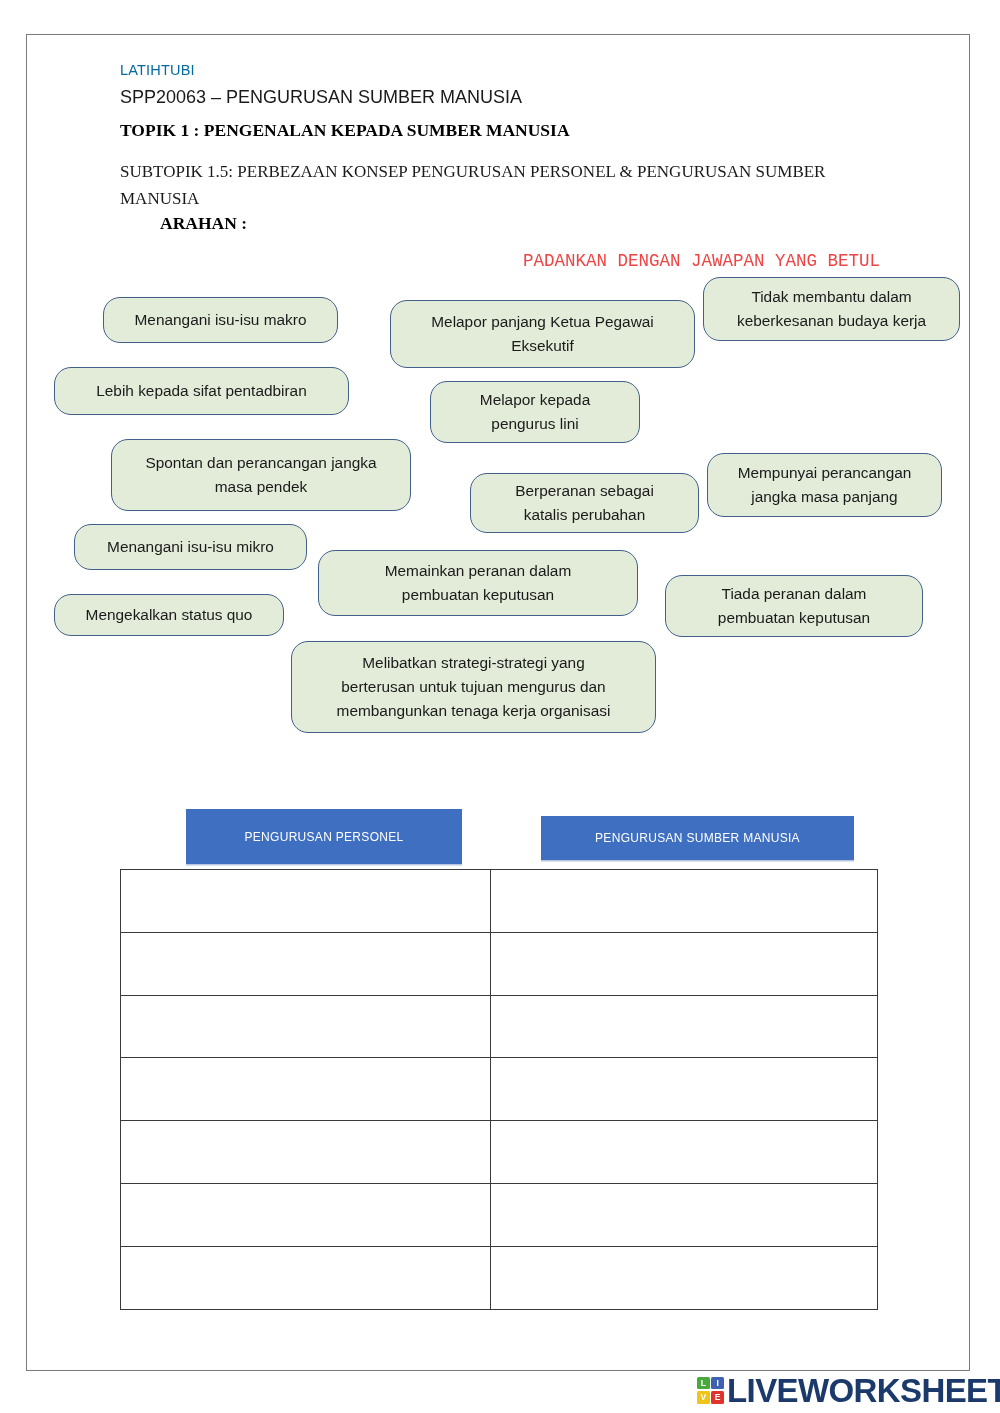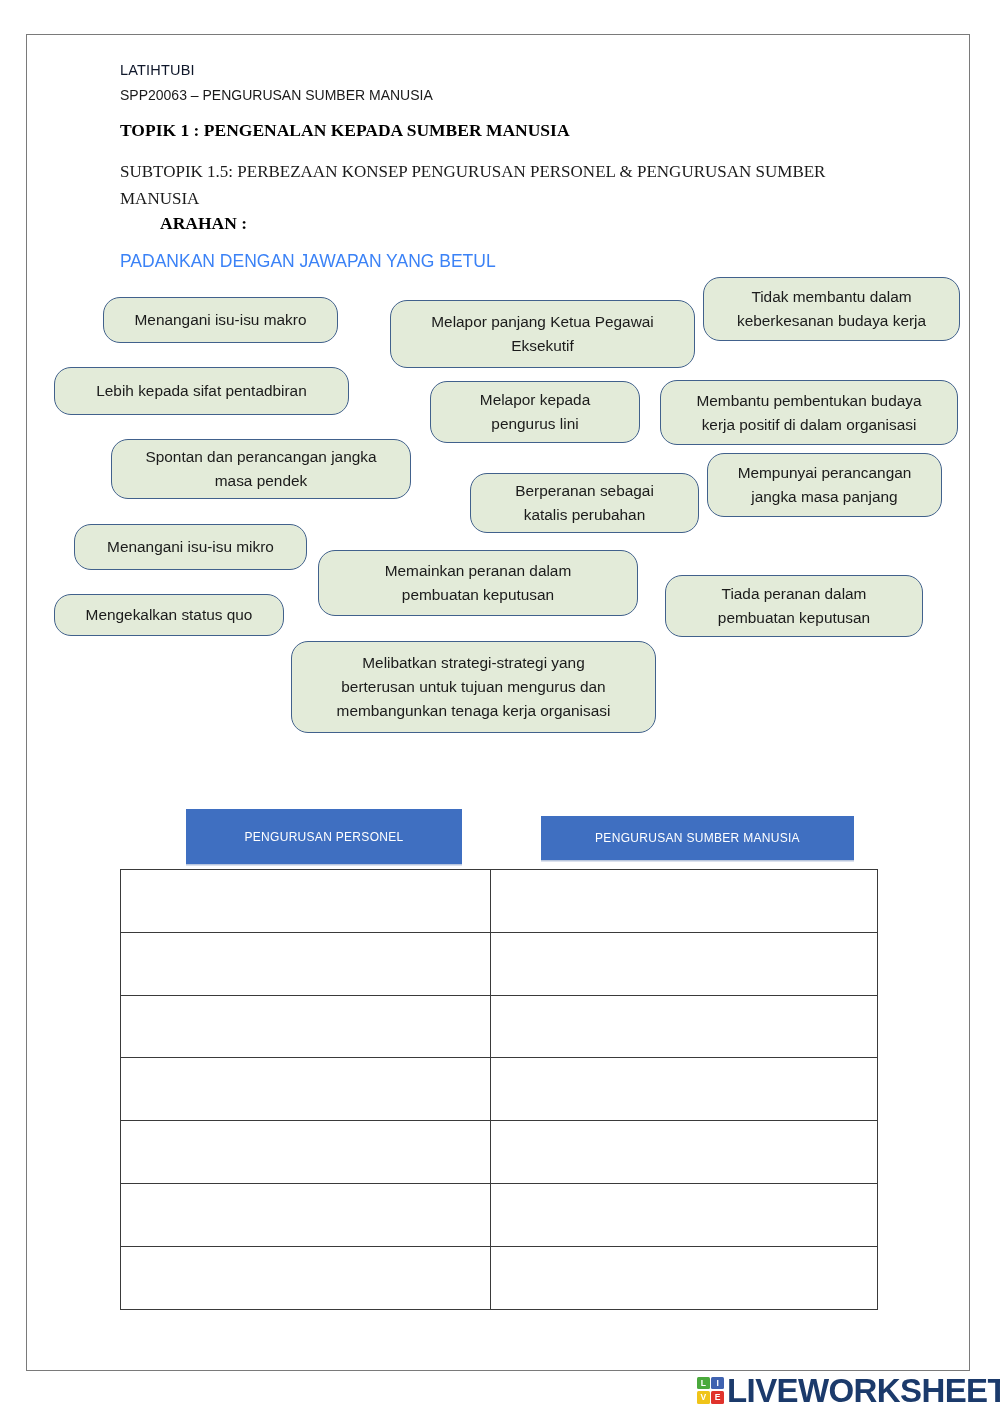--- a/index.html
+++ b/index.html
@@ -36,29 +36,29 @@
   }
 
   
   .hdr {
     position: absolute;
     left: 120px;
     width: 760px;
   }
   .latihtubi {
     top: 62px;
-    color: #0f172a;
+    color: #0369a1;
     font-size: 14.5px;
     letter-spacing: 0.2px;
     font-family: "Liberation Sans", sans-serif;
   }
   .course-line {
     top: 87px;
     color: #1a1a1a;
-    font-size: 14px;
+    font-size: 18px;
     font-family: "Liberation Sans", sans-serif;
   }
   .topik-line {
     top: 120px;
     color: #000;
     font-size: 17.5px;
     font-weight: bold;
     font-family: "Liberation Serif", serif;
   }
   .topik-line span.u {
@@ -75,23 +75,24 @@
   .arahan-line {
     top: 213px;
     color: #000;
     font-size: 17.5px;
     font-weight: bold;
     font-family: "Liberation Serif", serif;
     margin-left: 40px;
   }
   .padankan-line {
     top: 251px;
-    color: #3b82f6;
+    color: #ef4444;
     font-size: 17.5px;
-    font-family: Liberation Sans, sans-serif;
+    font-family: Liberation Mono, monospace;
+    text-align: right;
   }
 
   
   .gbox {
     position: absolute;
     background: #e3ebd9;
     border: 1.7px solid #41618c;
     border-radius: 17px;
     box-sizing: border-box;
     display: flex;
@@ -217,26 +218,22 @@
 
   <div class="gbox" style="left:54px; top:367px; width:295px; height:48px;">
     <span class="gtxt">Lebih kepada sifat pentadbiran</span>
   </div>
 
   <div class="gbox" style="left:430px; top:381px; width:210px; height:62px;">
     <span class="gtxt">Melapor kepada
 pengurus lini</span>
   </div>
 
-  <div class="gbox" style="left:660px; top:380px; width:298px; height:65px;">
-    <span class="gtxt">Membantu pembentukan budaya
-kerja  positif di dalam organisasi</span>
-  </div>
-
-  <div class="gbox" style="left:111px; top:439px; width:300px; height:60px;">
+
+  <div class="gbox" style="left:111px; top:439px; width:300px; height:72px;">
     <span class="gtxt">Spontan dan perancangan jangka
 masa  pendek</span>
   </div>
 
   <div class="gbox" style="left:470px; top:473px; width:229px; height:60px;">
     <span class="gtxt">Berperanan sebagai
 katalis perubahan</span>
   </div>
 
   <div class="gbox" style="left:707px; top:453px; width:235px; height:64px;">

